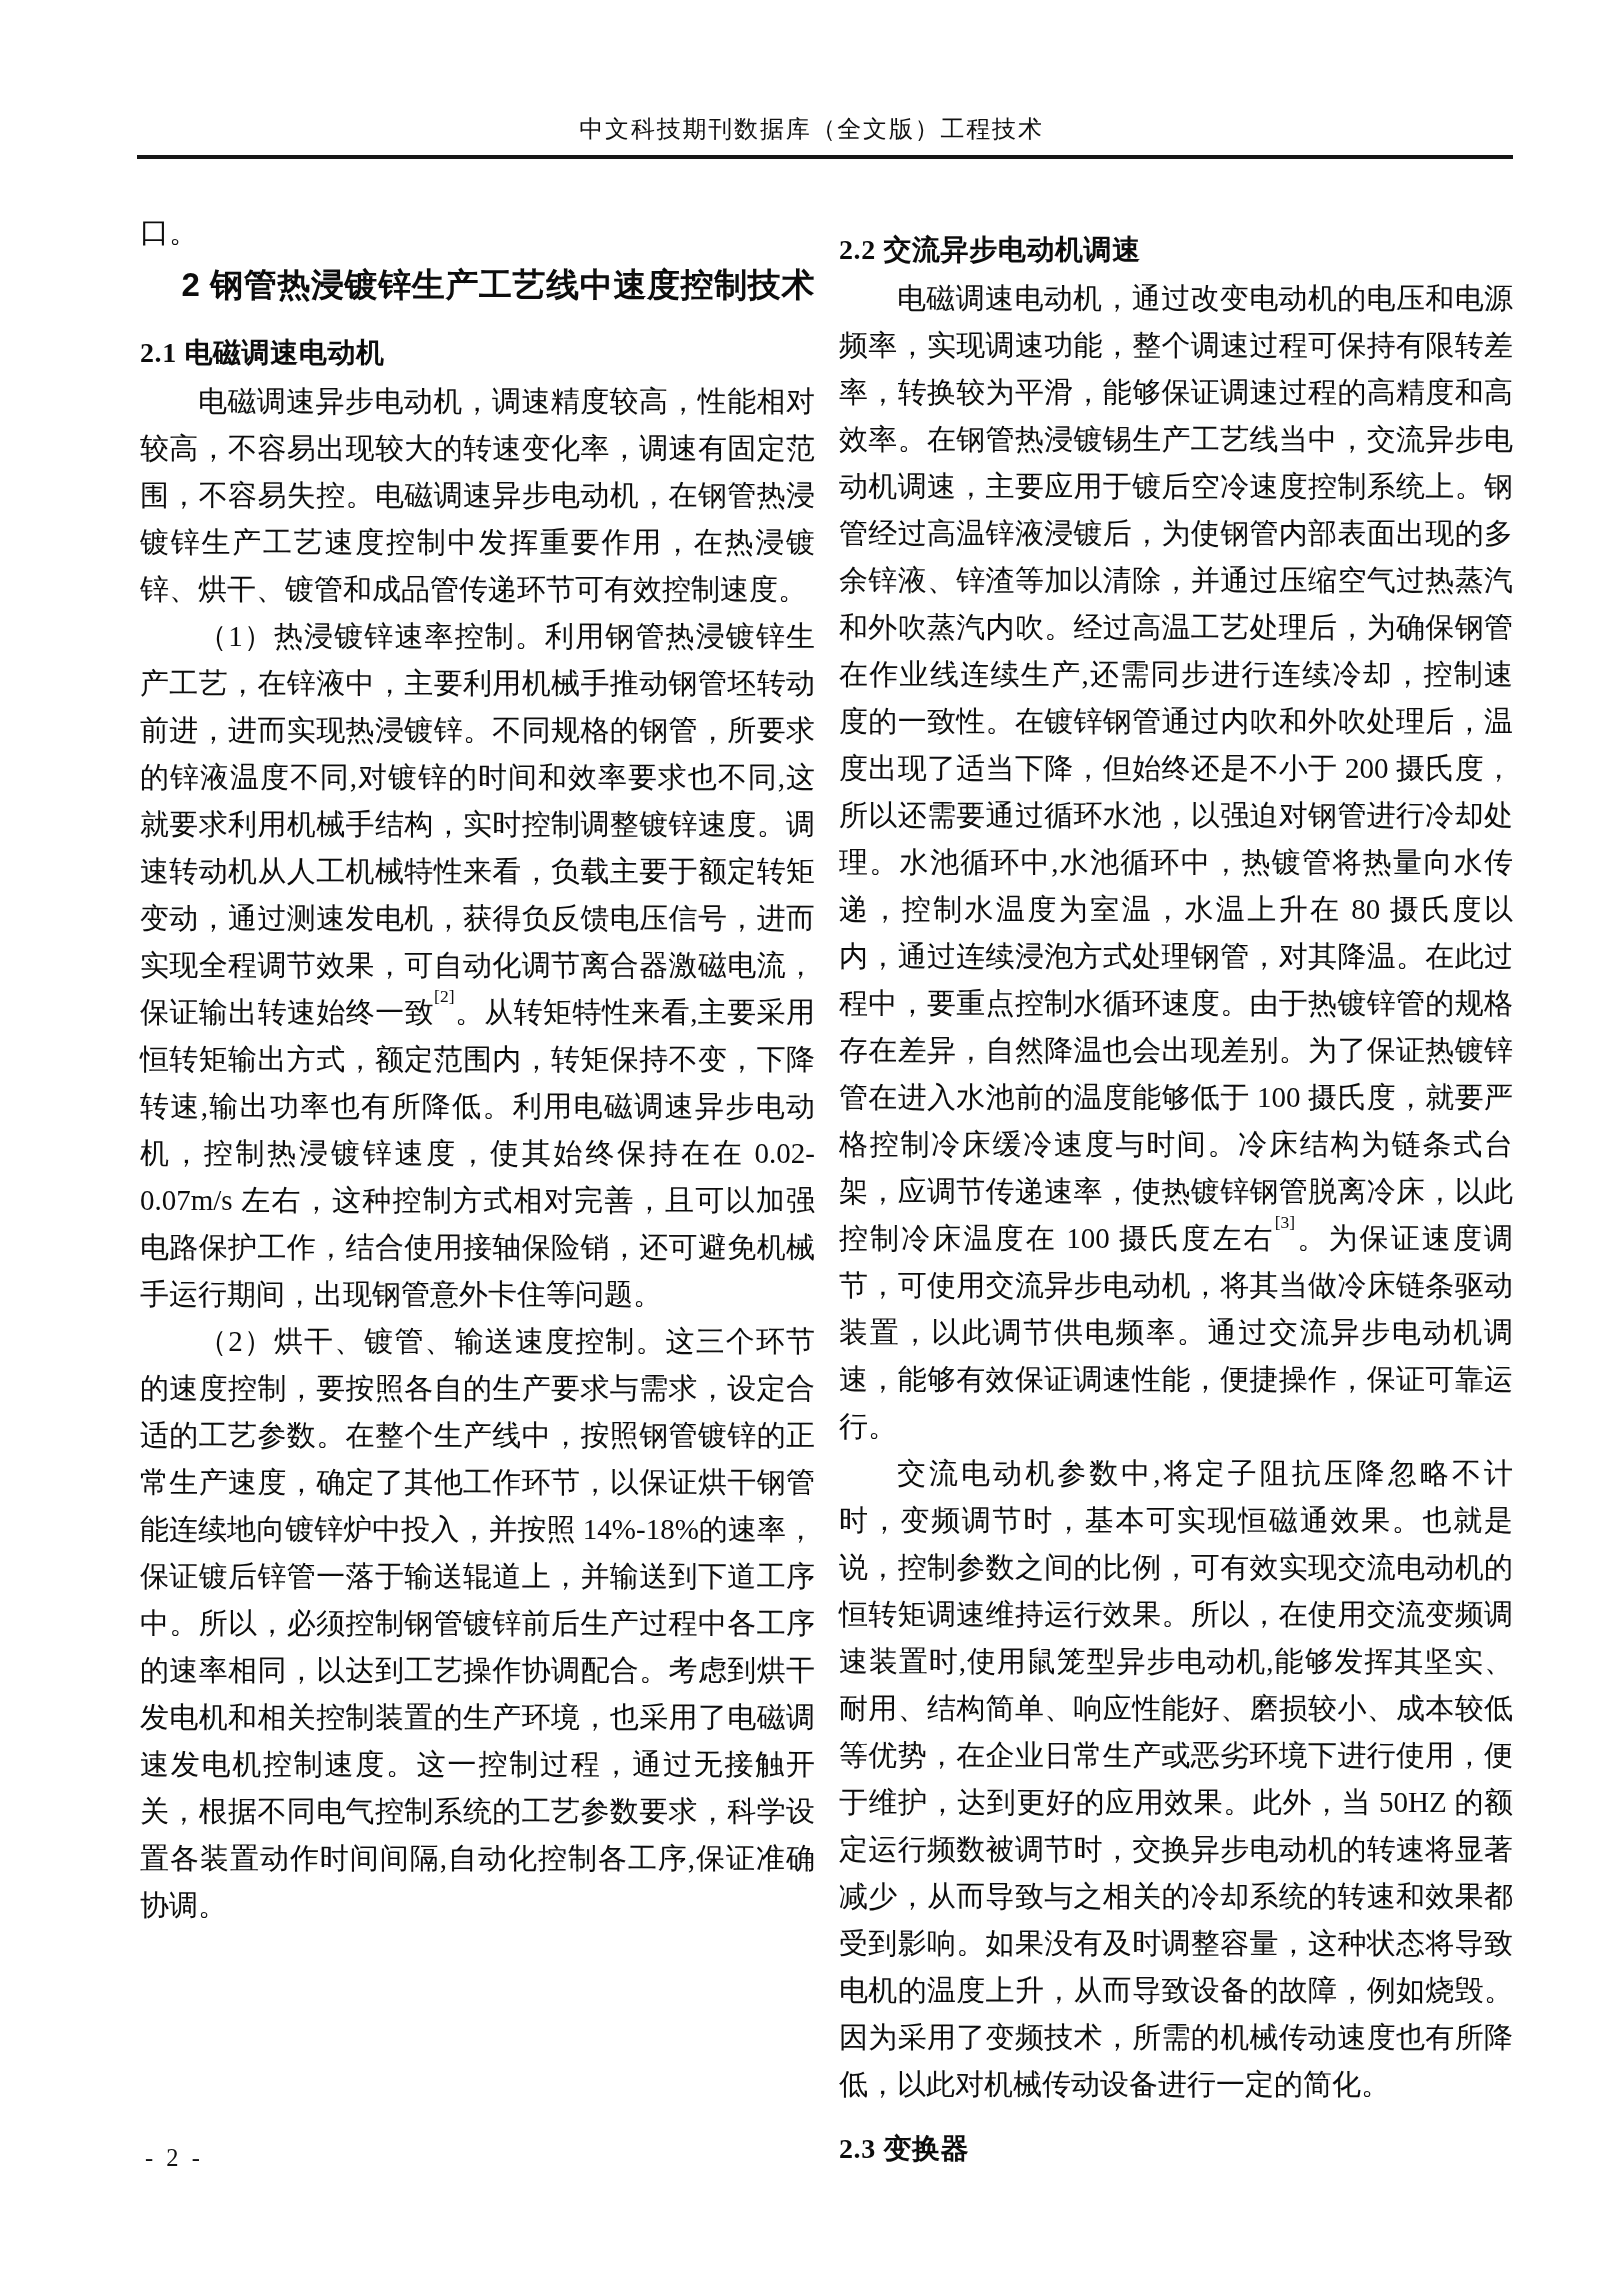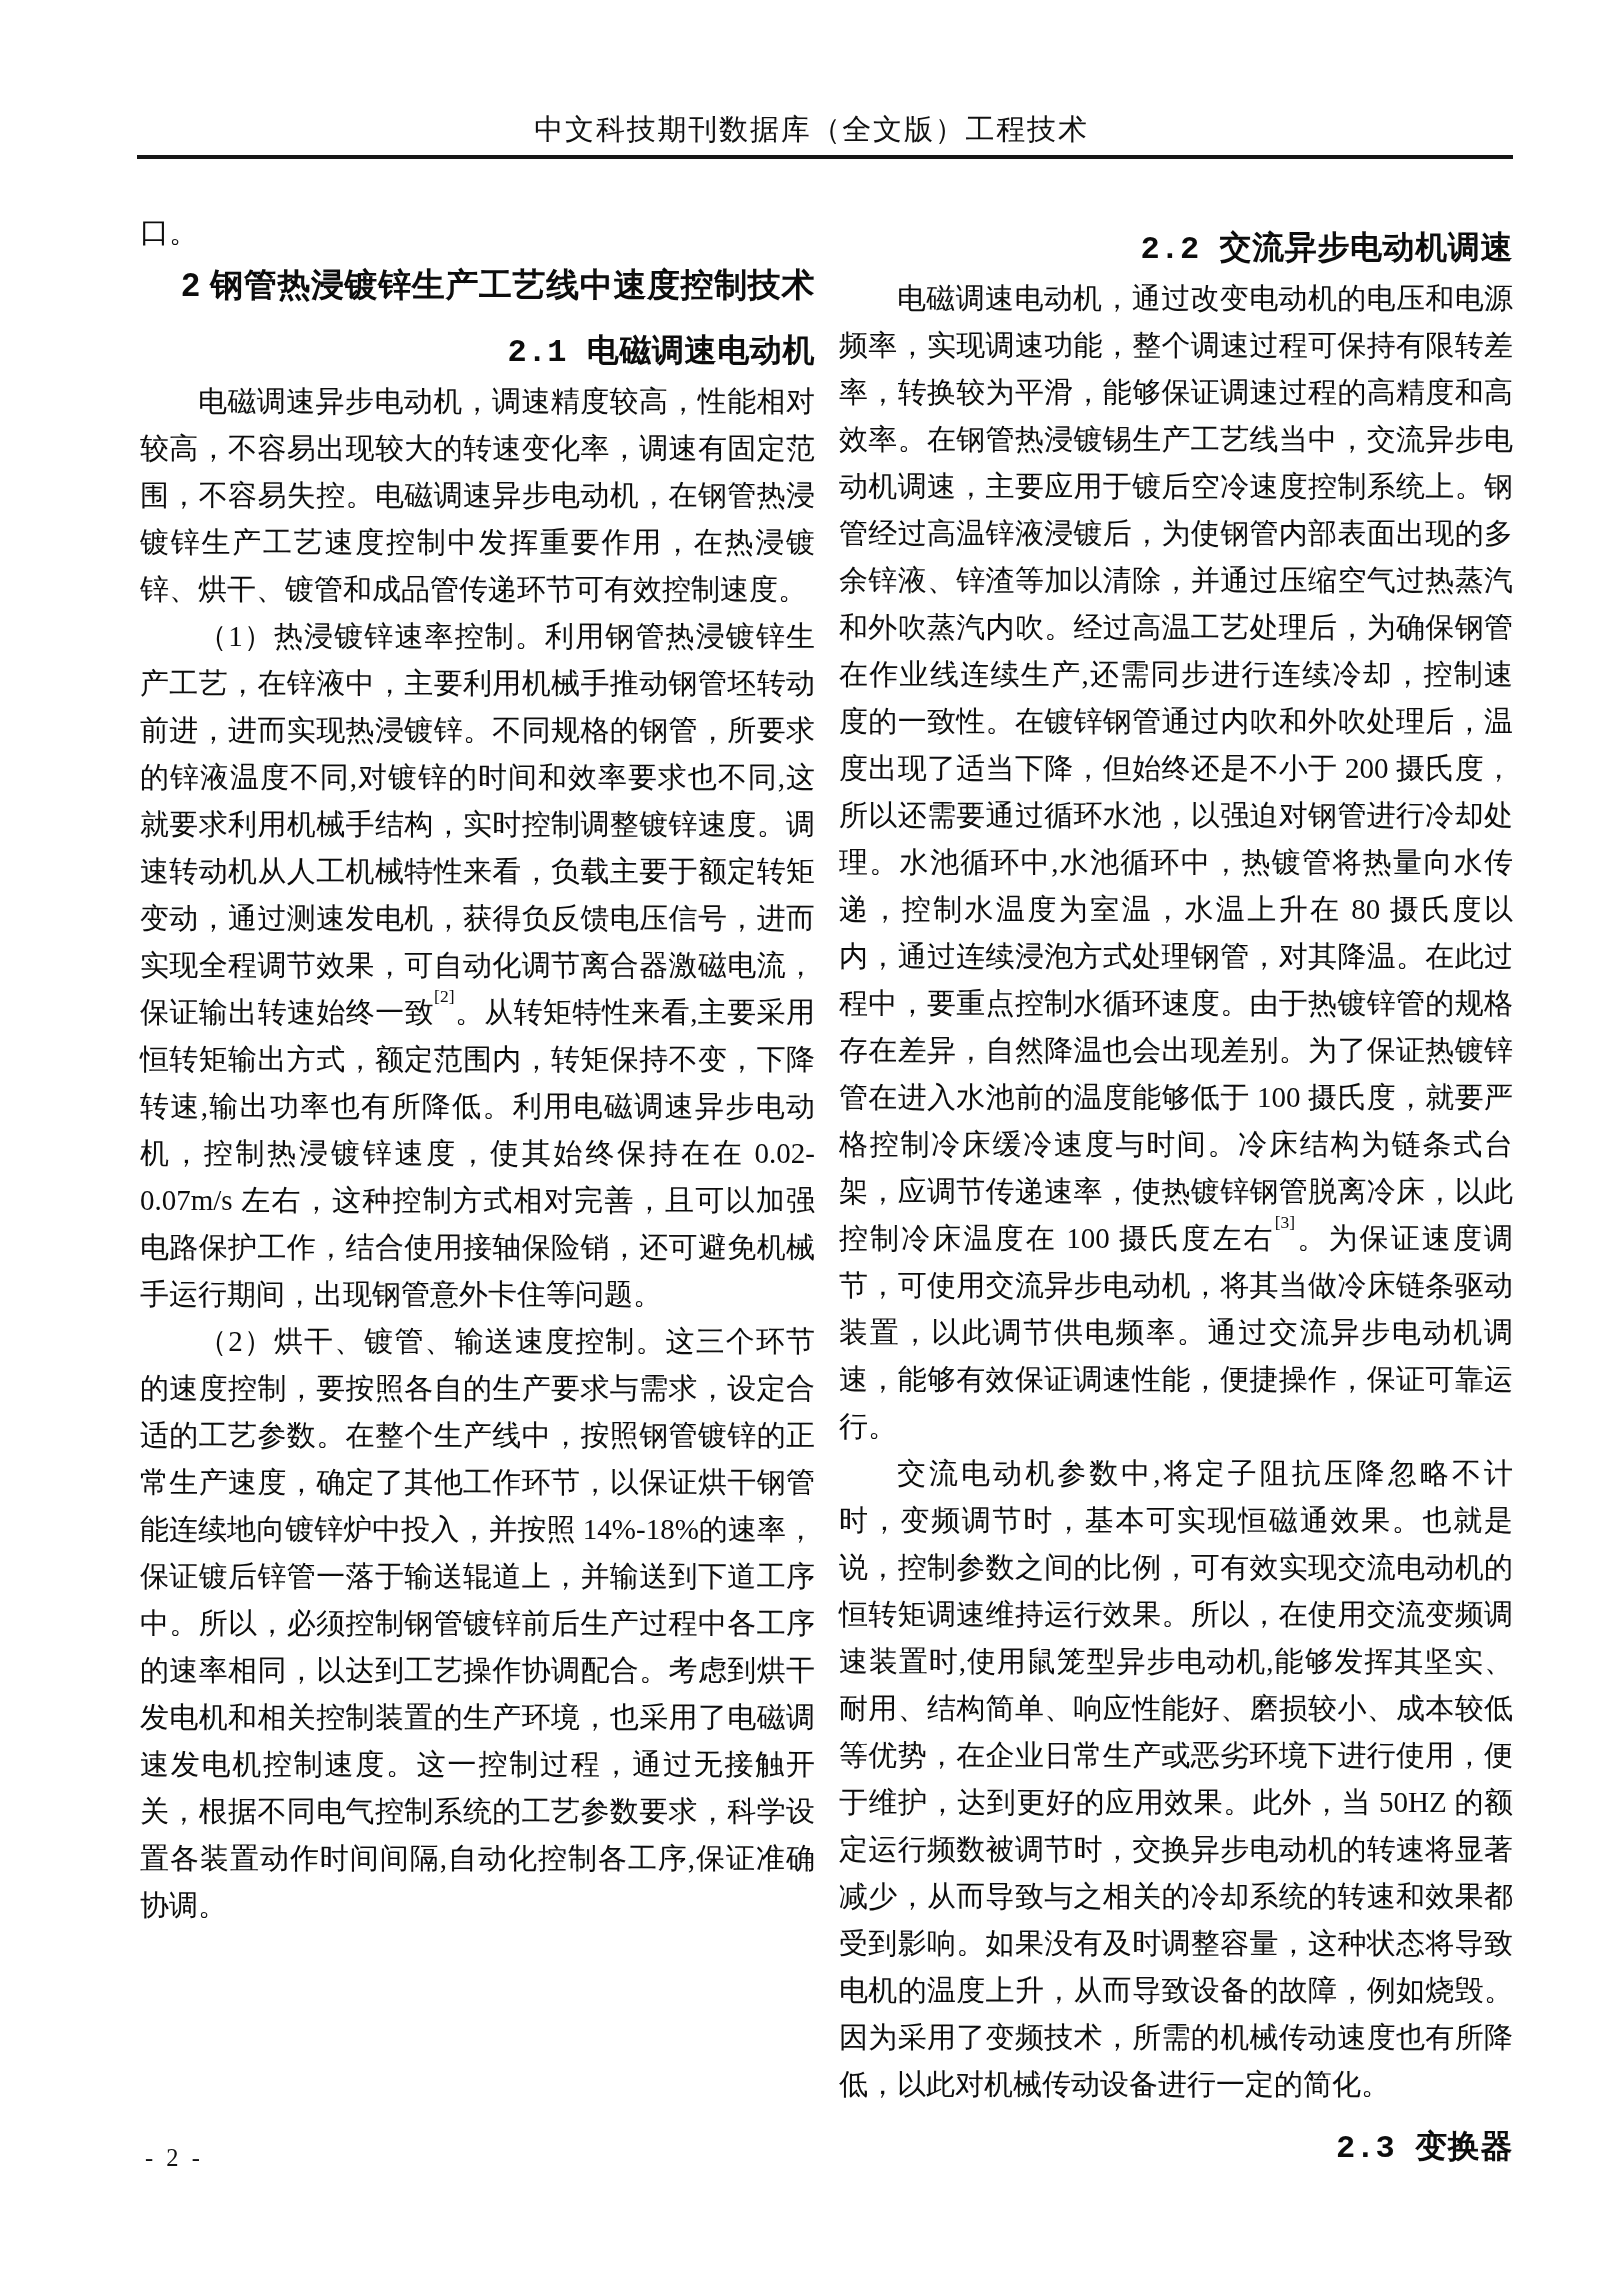--- a/index.html
+++ b/index.html
@@ -7,21 +7,21 @@
     position:relative;
     width:1623px; height:2295px;
     background:#ffffff;
     overflow:hidden;
     font-family:"Liberation Serif","DejaVu Serif",serif;
     color:#0d0d0d;
   }
   .header-text {
     position:absolute; top:112px; left:0; width:100%;
     text-align:center;
-    font-size:29px; line-height:34px;
+    font-size:24px; line-height:34px;
     letter-spacing:1.8px;
     color:#111;
   }
   .header-rule {
     position:absolute; top:155px; left:137px; width:1376px;
     height:3.5px; background:#161616;
   }
   .col {
     position:absolute; top:209px;
     font-size:29px; line-height:47px;
@@ -31,23 +31,23 @@
   .col-left  { left:140px;  width:675px; }
   .col-right { left:839px; width:674px; }
   p.body { margin:0; text-indent:2em; }
   p.body.plain { text-indent:0; }
   .h1 {
     font-family:"Liberation Sans","DejaVu Sans",sans-serif;
     font-weight:bold; font-size:33px; line-height:54px;
     margin:2.3px 0 0 0; text-align:right; letter-spacing:0.6px;
   }
   .h2 {
-    font-family:Liberation Mono, monospace;
-    font-weight:bold; font-size:32px; line-height:51px;
-    margin:15px 0 0 0; text-align:right; letter-spacing:0.6px;
+    font-family:Liberation Serif, serif;
+    font-weight:bold; font-size:28px; line-height:51px;
+    margin:15px 0 0 0; text-align:left; letter-spacing:0.6px;
   }
   sup.cite {
     font-size:17.5px; line-height:0;
     position:relative; top:-0.55em;
   }
   .footer-text {
     position:absolute; top:2143px; left:145px;
     font-size:24.5px; line-height:29px; letter-spacing:3.5px;
     color:#111;
   }

